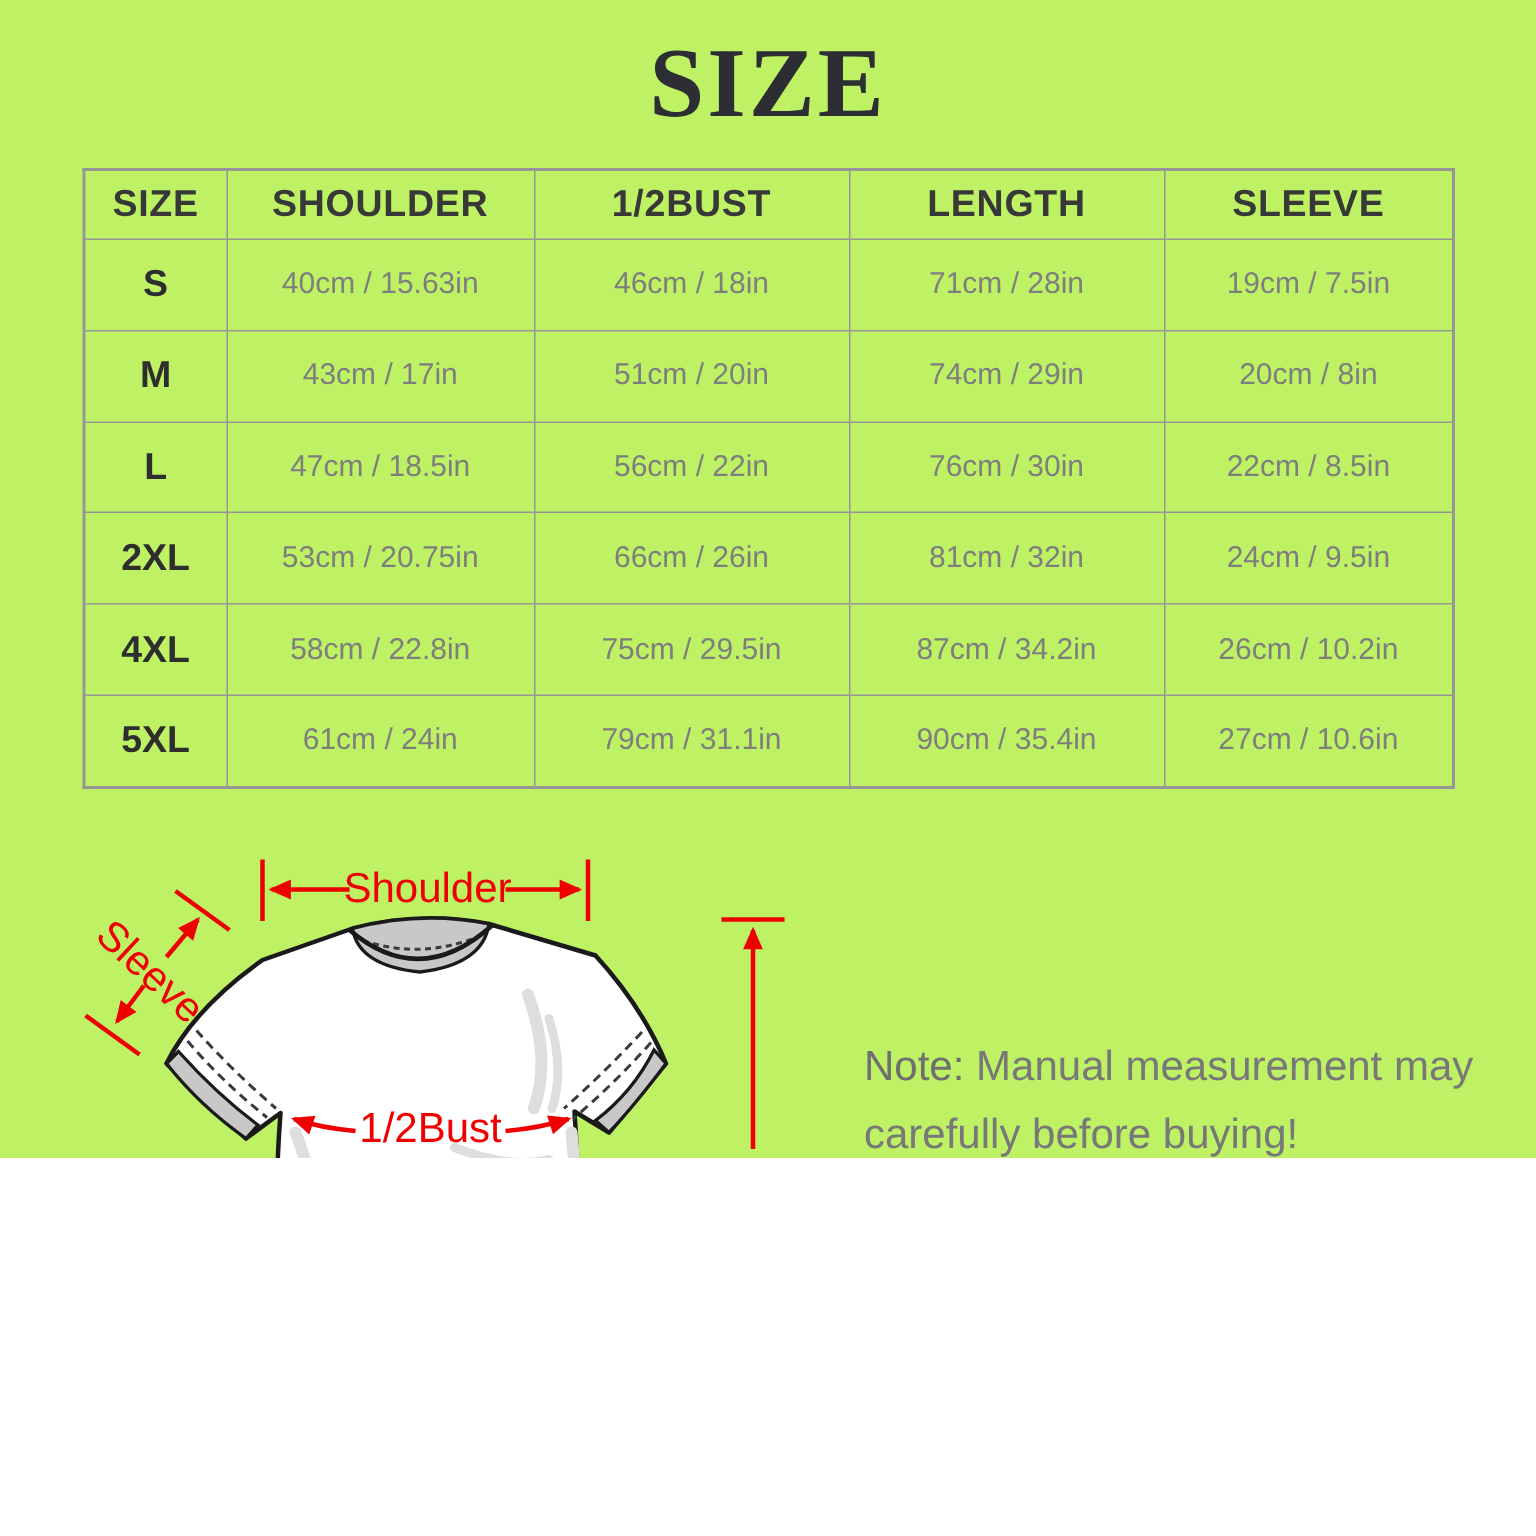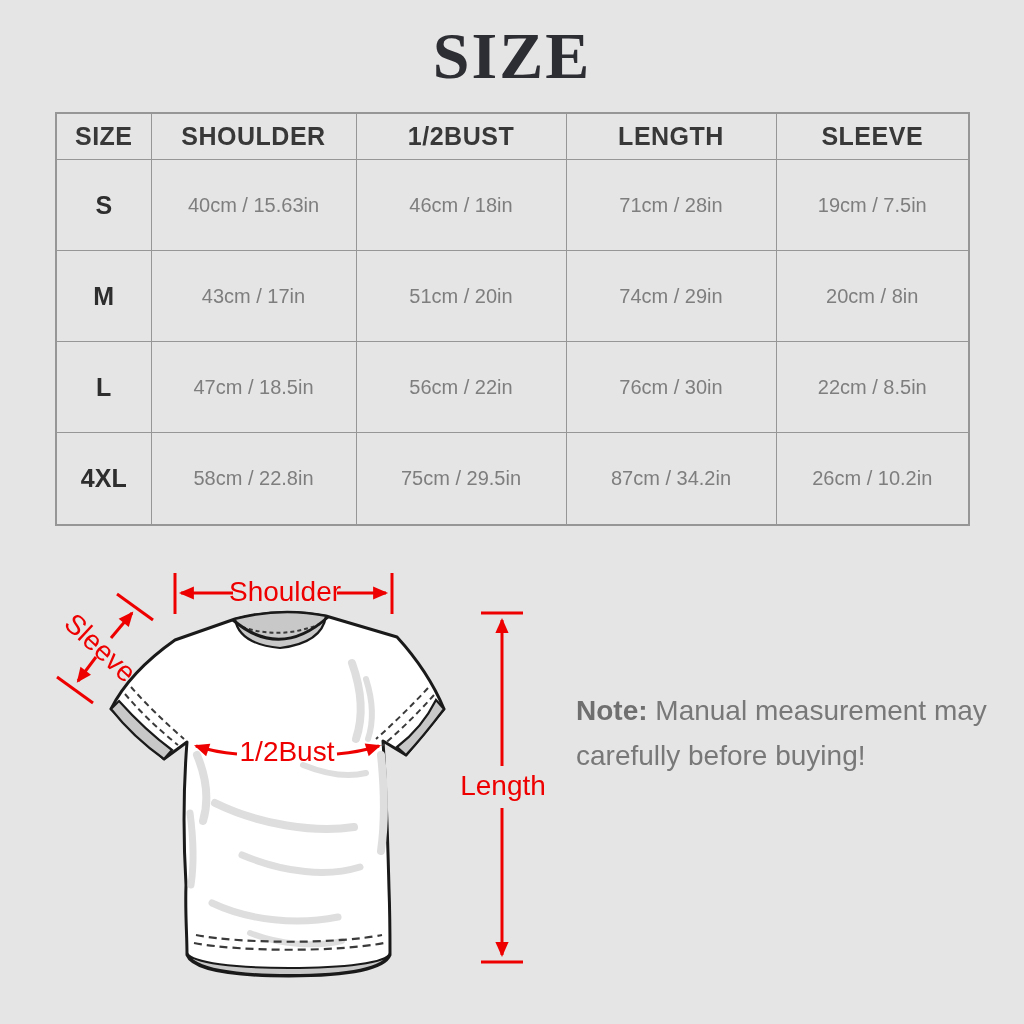--- a/index.html
+++ b/index.html
@@ -1,35 +1,35 @@
 <!DOCTYPE html>
 <html><head>
 <meta charset="utf-8">
 <style>
   html,body{margin:0;padding:0;background:#ffffff;}
-  .page{position:relative;width:1024px;height:1024px;background:#e5e5e5;overflow:hidden;
+  .page{position:relative;width:1024px;height:772px;background:#bef264;overflow:hidden;
         font-family:"Liberation Sans",sans-serif;}
   .title{position:absolute;top:18px;left:0;width:100%;text-align:center;
          font-family:"Liberation Serif",serif;font-weight:bold;font-size:66px;
          letter-spacing:2px;color:#2d2d34;line-height:76px;}
   table.size-table{position:absolute;left:55px;top:112px;width:913px;height:414px;
         border-collapse:collapse;table-layout:fixed;border:2px solid #969696;}
   .size-table th,.size-table td{border:1px solid #969696;text-align:center;
         vertical-align:middle;padding:0;height:45px;}
   .size-table th{font-size:25px;font-weight:bold;color:#383838;letter-spacing:0.5px;}
   .size-table td{font-size:20px;color:#7e7e7e;}
   .size-table td.size-cell{font-size:25px;font-weight:bold;color:#2e2e2e;}
   .shirt-svg{position:absolute;left:100px;top:603px;width:360px;height:380px;}
   .anno-svg{position:absolute;left:0;top:0;width:1024px;height:1024px;pointer-events:none;}
   .anno-label{position:absolute;color:#ee0000;font-size:28px;white-space:nowrap;
         transform:translate(-50%,-50%);line-height:1;}
   .anno-label.rot{transform:translate(-50%,-50%) rotate(43deg);}
   .note{position:absolute;left:576px;top:688px;width:424px;font-size:28px;
         line-height:45px;color:#787878;}
-  .note b{font-weight:bold;color:#6f6f6f;}
+  .note b{font-weight:normal;color:#6f6f6f;}
 </style>
 </head>
 <body>
 
 <div class="page">
 
   <div class="title">SIZE</div>
 
   <table class="size-table">
     <colgroup>
@@ -64,25 +64,39 @@
         <td>20cm / 8in</td>
       </tr>
       <tr>
         <td class="size-cell">L</td>
         <td>47cm / 18.5in</td>
         <td>56cm / 22in</td>
         <td>76cm / 30in</td>
         <td>22cm / 8.5in</td>
       </tr>
       <tr>
+        <td class="size-cell">2XL</td>
+        <td>53cm / 20.75in</td>
+        <td>66cm / 26in</td>
+        <td>81cm / 32in</td>
+        <td>24cm / 9.5in</td>
+      </tr>
+      <tr>
         <td class="size-cell">4XL</td>
         <td>58cm / 22.8in</td>
         <td>75cm / 29.5in</td>
         <td>87cm / 34.2in</td>
         <td>26cm / 10.2in</td>
+      </tr>
+      <tr>
+        <td class="size-cell">5XL</td>
+        <td>61cm / 24in</td>
+        <td>79cm / 31.1in</td>
+        <td>90cm / 35.4in</td>
+        <td>27cm / 10.6in</td>
       </tr>
     </tbody>
   </table>
 
   <svg class="shirt-svg" viewBox="0 0 360 380">
 
     <path d="M135,16 Q181,4 226,13 L297,34 C318,57 334,82 344,106 L306,152 L283,138
          C287,200 288,250 289,286 C290,312 290,336 290,352
          C284,367 243,373 189,373 C135,373 93,367 87,352
          C87,330 85,310 86,282 C84,248 83,190 87,139

